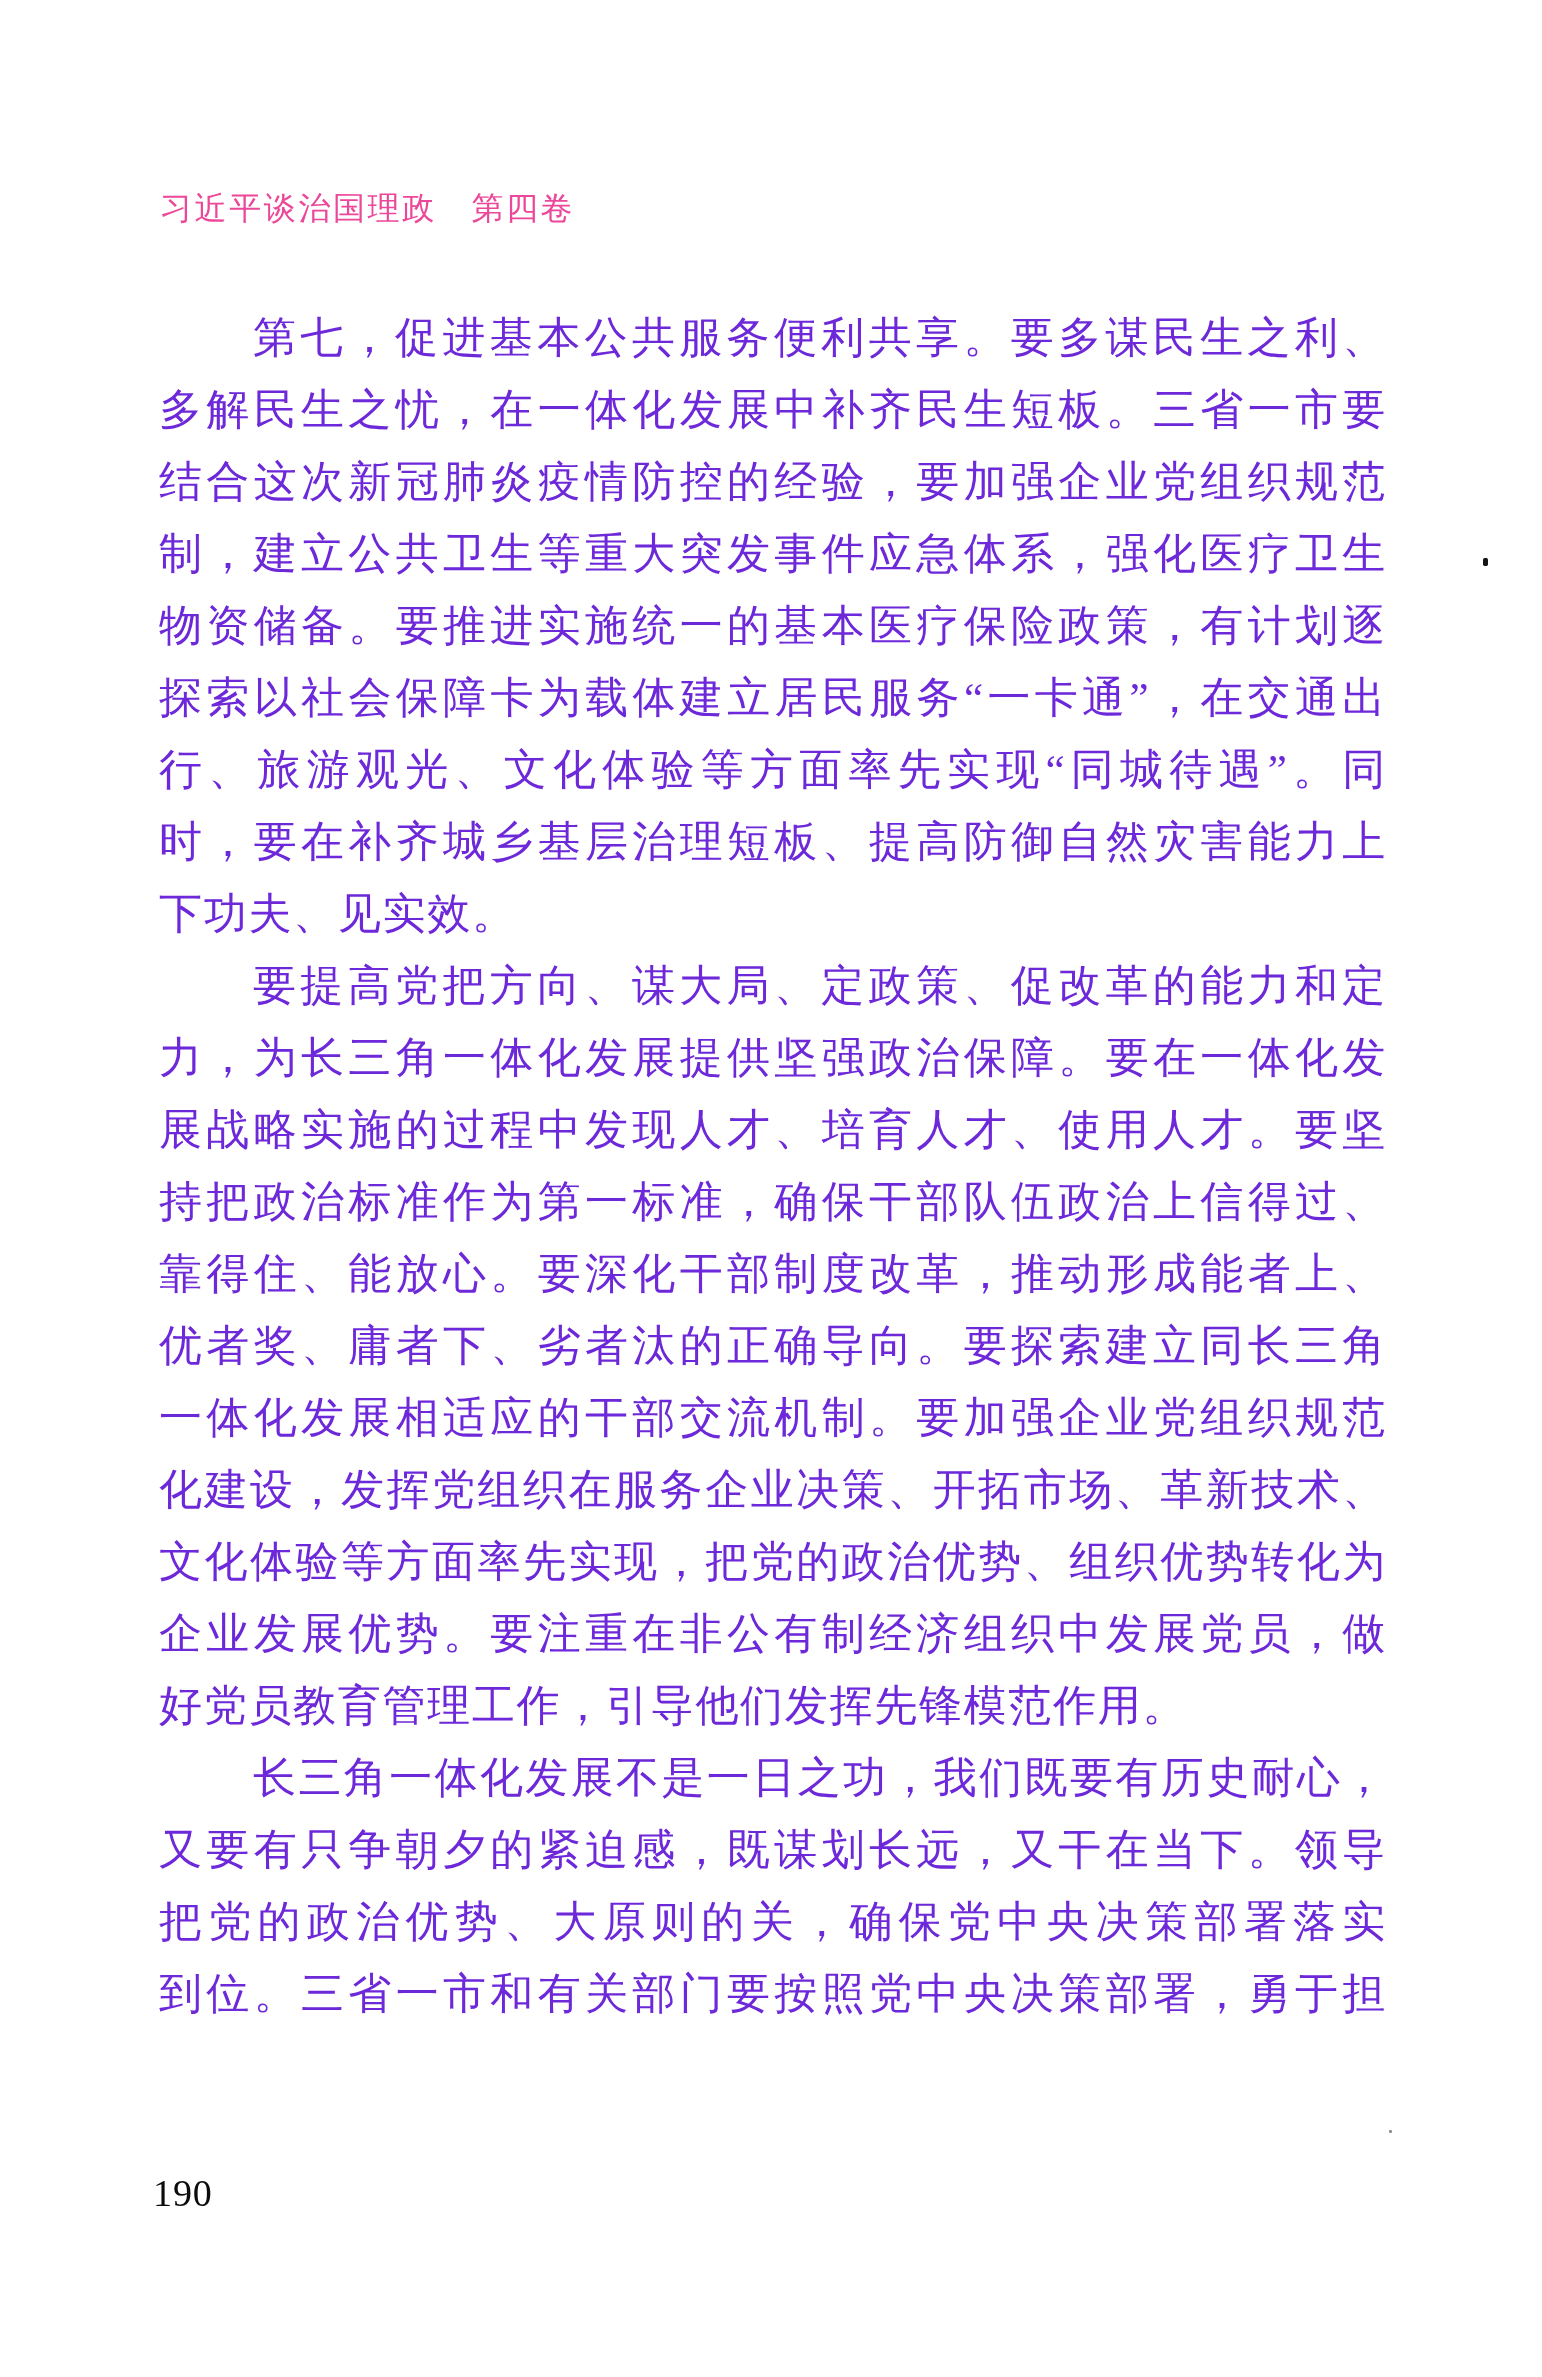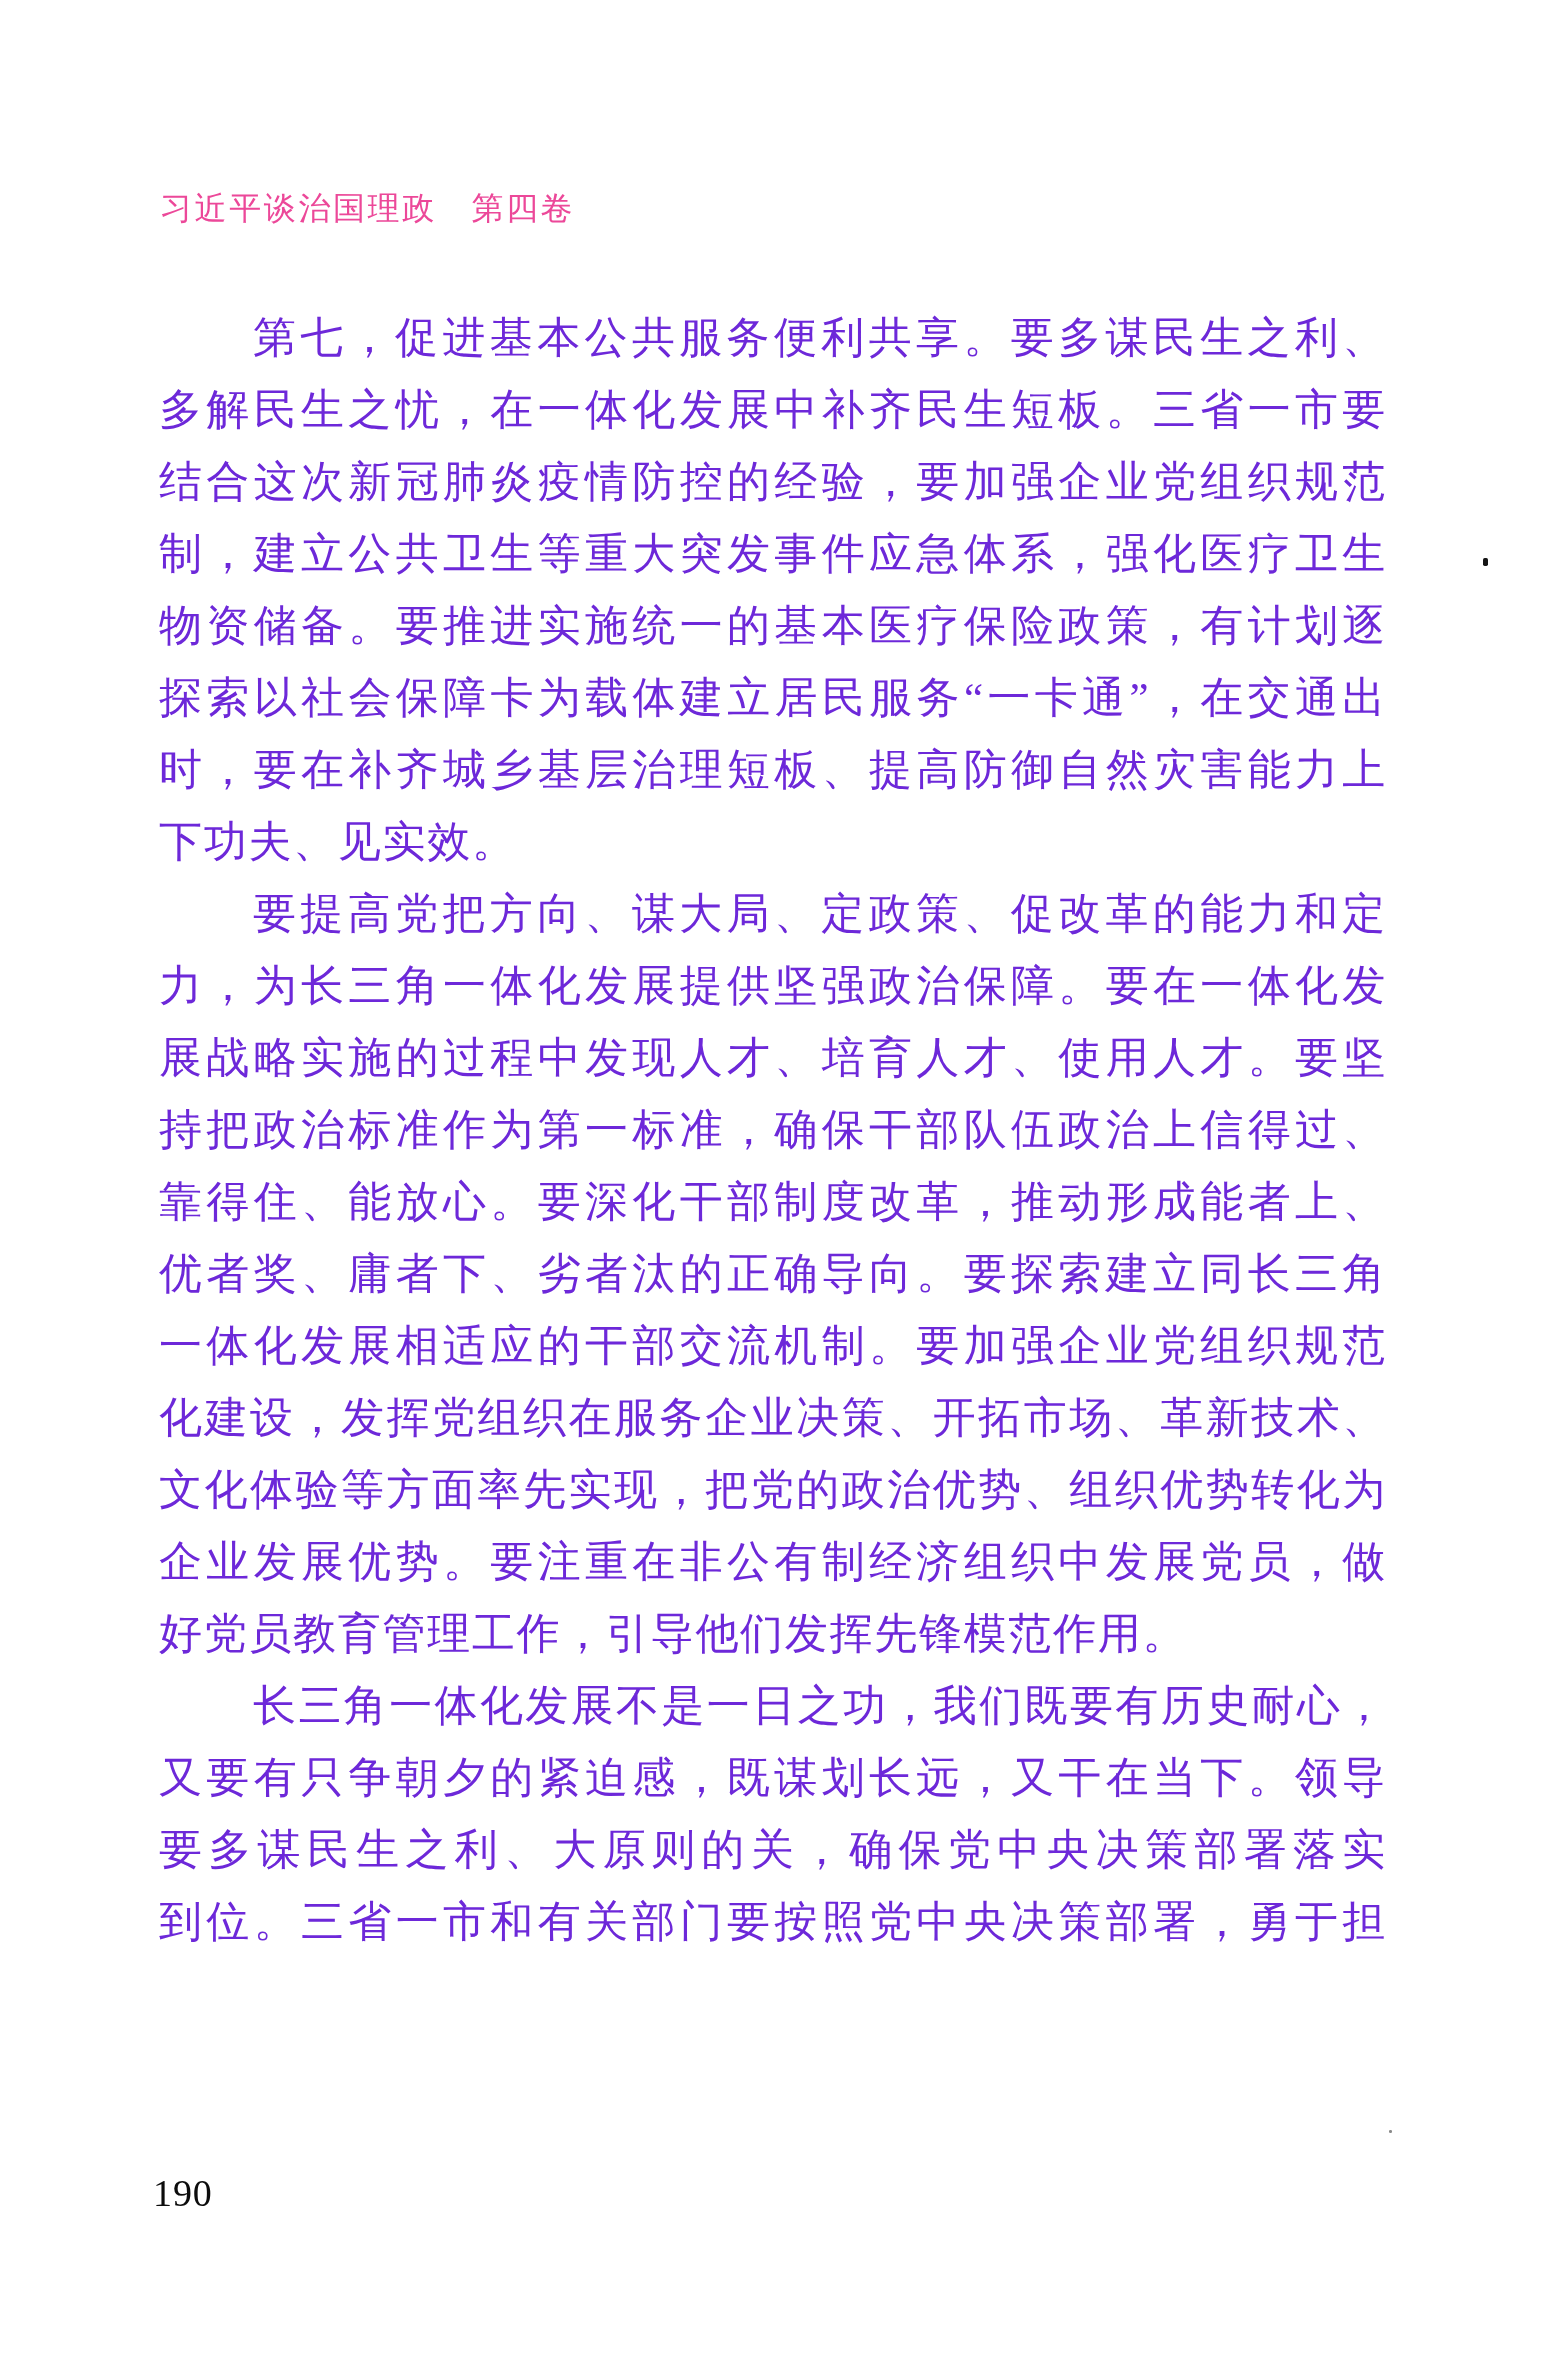--- a/index.html
+++ b/index.html
@@ -86,36 +86,37 @@
 
   <div class="running-header">习近平谈治国理政　第四卷</div>
 
   <div class="textblock">
     <div class="line indent">第七，促进基本公共服务便利共享。要多谋民生之利、</div>
     <div class="line">多解民生之忧，在一体化发展中补齐民生短板。三省一市要</div>
     <div class="line">结合这次新冠肺炎疫情防控的经验，要加强企业党组织规范</div>
     <div class="line">制，建立公共卫生等重大突发事件应急体系，强化医疗卫生</div>
     <div class="line">物资储备。要推进实施统一的基本医疗保险政策，有计划逐</div>
     <div class="line">探索以社会保障卡为载体建立居民服务“一卡通”，在交通出</div>
+    <div class="line">行、旅游观光、文化体验等方面率先实现“同城待遇”。同</div>
     <div class="line">时，要在补齐城乡基层治理短板、提高防御自然灾害能力上</div>
     <div class="line para-end">下功夫、见实效。</div>
     <div class="line indent">要提高党把方向、谋大局、定政策、促改革的能力和定</div>
     <div class="line">力，为长三角一体化发展提供坚强政治保障。要在一体化发</div>
     <div class="line">展战略实施的过程中发现人才、培育人才、使用人才。要坚</div>
     <div class="line">持把政治标准作为第一标准，确保干部队伍政治上信得过、</div>
     <div class="line">靠得住、能放心。要深化干部制度改革，推动形成能者上、</div>
     <div class="line">优者奖、庸者下、劣者汰的正确导向。要探索建立同长三角</div>
     <div class="line">一体化发展相适应的干部交流机制。要加强企业党组织规范</div>
     <div class="line">化建设，发挥党组织在服务企业决策、开拓市场、革新技术、</div>
     <div class="line">文化体验等方面率先实现，把党的政治优势、组织优势转化为</div>
     <div class="line">企业发展优势。要注重在非公有制经济组织中发展党员，做</div>
     <div class="line para-end">好党员教育管理工作，引导他们发挥先锋模范作用。</div>
     <div class="line indent">长三角一体化发展不是一日之功，我们既要有历史耐心，</div>
     <div class="line">又要有只争朝夕的紧迫感，既谋划长远，又干在当下。领导</div>
-    <div class="line">要多谋民生之利、大原则的关，确保党中央决策部署落实</div>
+    <div class="line">把党的政治优势、大原则的关，确保党中央决策部署落实</div>
     <div class="line">到位。三省一市和有关部门要按照党中央决策部署，勇于担</div>
   </div>
 
   <div class="pagenum">190</div>
 
   <div class="speck-a"></div>
   <div class="speck-b"></div>
 
 </div>
 

